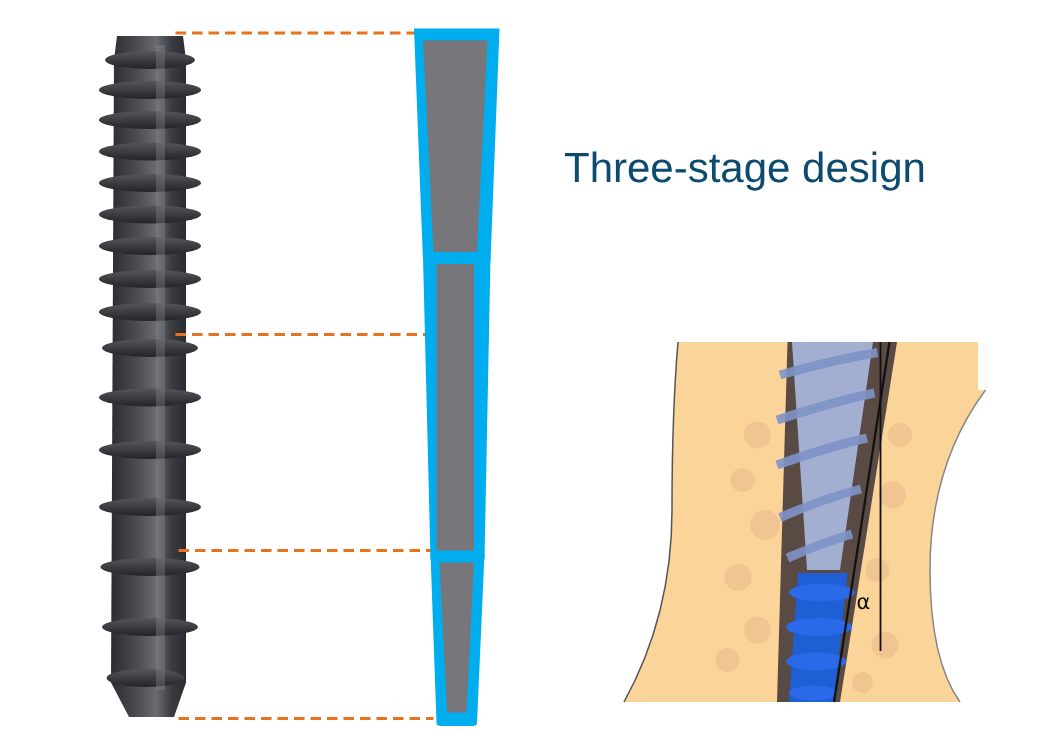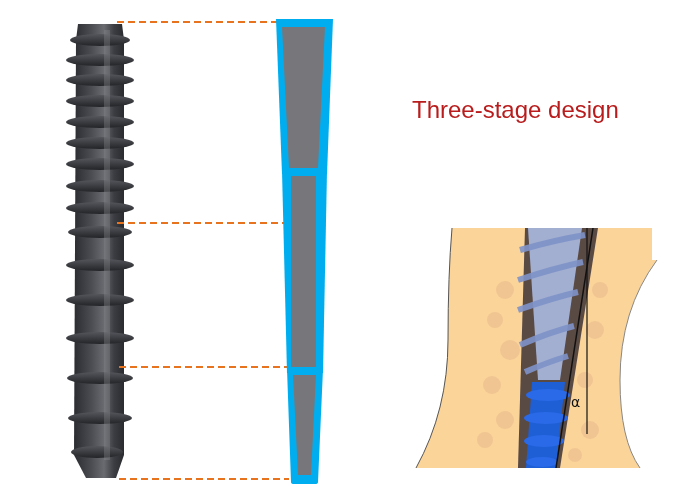--- a/index.html
+++ b/index.html
@@ -1,19 +1,19 @@
 <!DOCTYPE html>
 <html><head>
 <meta charset="utf-8">
 <style>
   html, body { margin:0; padding:0; background:#ffffff; }
   body { width:693px; height:502px; position:relative; overflow:hidden; font-family:"Liberation Sans", sans-serif; }
   .abs { position:absolute; }
   svg { position:absolute; left:0; top:0; }
-  .title { position:absolute; left:412px; top:96px; font-size:24px; color:#b91c1c; font-family:"Liberation Sans", sans-serif; letter-spacing:0px; white-space:nowrap; }
+  .title { position:absolute; left:376px; top:96px; font-size:28px; color:#0c4a6e; font-family:"Liberation Sans", sans-serif; letter-spacing:0px; white-space:nowrap; }
 </style>
 </head>
 <body>
 
 <div class="title">Three-stage design</div>
 
 <svg width="693" height="502">
   <defs>
     <linearGradient id="shaft" x1="0" x2="1" y1="0" y2="0">
       <stop offset="0" stop-color="#2b2c30"></stop>

